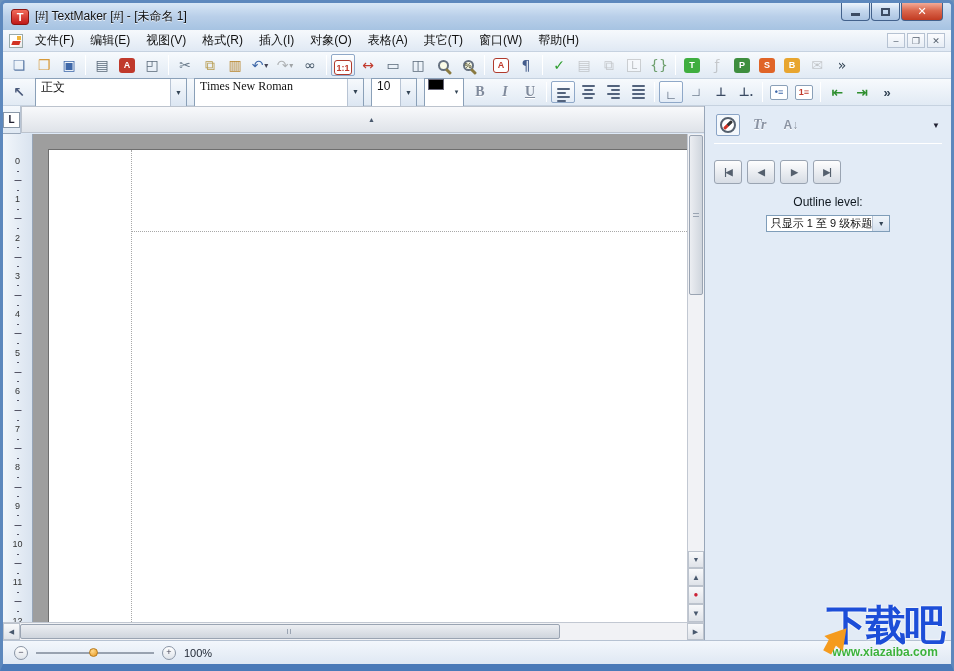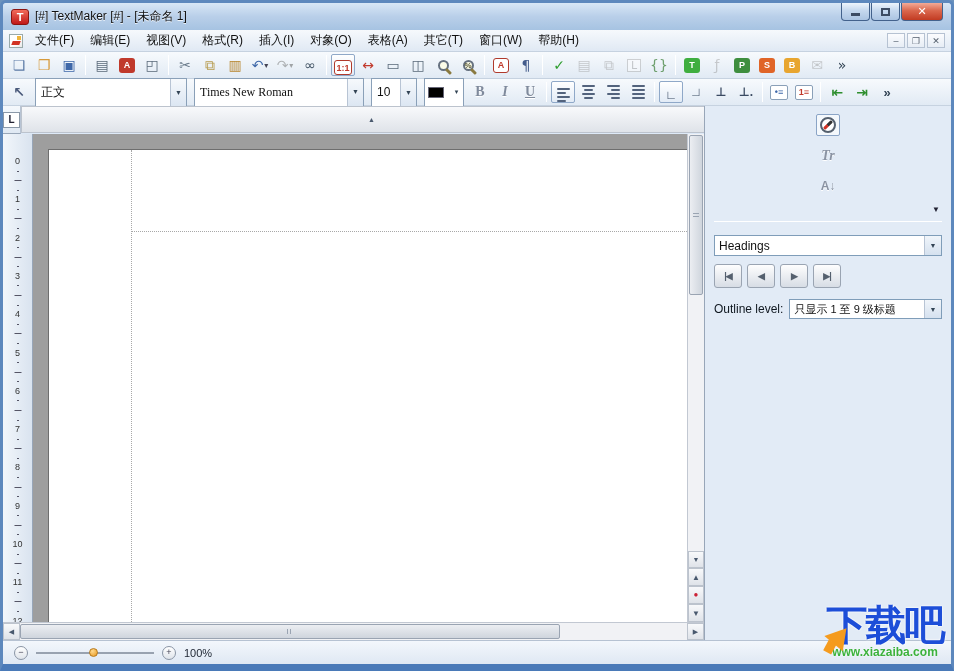--- a/index.html
+++ b/index.html
@@ -32,21 +32,21 @@
   .chip{display:inline-flex;align-items:center;justify-content:center;min-width:16px;height:15px;padding:0 1px;border-radius:3px;color:#fff;font-size:9px;font-weight:bold;}
   .chip.outline{background:#fff;border:1px solid #b03a2c;color:#c0392b;}
   .listchip{background:#fff;border:1px solid #8aa0b8;color:#3f68a9;border-radius:2px;font-size:9px;min-width:18px;}
   .listchip.red{color:#c0392b;}
   .dd{font-size:8px;color:#445;margin-left:1px;}
   .tsep{width:1px;height:20px;background:#b9c4d3;border-right:1px solid #fff;margin:0 3px;flex:0 0 auto;}
   .mag{width:11px;height:11px;border:2px solid #667180;border-radius:50%;position:relative;display:inline-block;background:#fcfce8;}
   .mag::after{content:"";position:absolute;width:7px;height:3px;background:#8a7a40;bottom:-4px;right:-5px;transform:rotate(45deg);border-radius:1px;}
   .mag.pct::before{content:"%";position:absolute;font-size:8px;top:-1px;left:0px;color:#553;font-weight:bold;}
   .pointer{font-weight:bold;color:#49597a;}
-  .combo{height:29px;background:#fff;border:1px solid #8aa0b8;display:flex;align-items:center;font-size:12px;padding-left:5px;margin:0 3px;color:#111;}
+  .combo{height:29px;background:#fff;border:1px solid #8aa0b8;display:flex;align-items:flex-start;font-size:12px;padding-left:5px;margin:0 3px;color:#111;}
   .combo .arrow{margin-left:auto;width:16px;height:100%;background:linear-gradient(#f6f9fc,#dce6f2);border-left:1px solid #b8c4d4;display:flex;align-items:center;justify-content:center;font-size:7px;color:#345;}
   .combo .val{white-space:nowrap;overflow:hidden;}
   .serif{font-family:"Liberation Serif","DejaVu Serif",serif;}
   .swatch{width:16px;height:11px;border:1px solid #667;}
   .fmtletter{font-family:"Liberation Serif","DejaVu Serif",serif;font-weight:bold;font-size:14px;color:#7f8a9c;text-shadow:0 1px 0 #fff;}
   .fmtletter.it{font-style:italic;}
   .fmtletter.ul{text-decoration:underline;}
   .al{width:13px;display:flex;flex-direction:column;gap:2px;}
   .al i{height:2px;width:13px;background:#53637d;border-radius:1px;display:block;}
   .al.left{align-items:flex-start}.al.center{align-items:center}.al.right{align-items:flex-end}
@@ -83,38 +83,38 @@
   .vthumb{height:160px;margin:1px;background:linear-gradient(90deg,#eceef2,#cfd5dd);border:1px solid #9aa4b2;border-radius:2px;position:relative;flex:0 0 auto;}
   .vthumb::after{content:"";position:absolute;top:50%;left:3px;right:3px;height:5px;transform:translateY(-50%);background:repeating-linear-gradient(#9aa4b2 0 1px,transparent 1px 3px);}
   .vspacer{flex:1;}
   .hscroll{height:18px;display:flex;background:#f1f2f5;border-top:1px solid #c2c8d2;flex:0 0 auto;}
   .hscroll .sbtn{width:17px;height:100%;}
   .hthumb{width:540px;margin:1px 0;background:linear-gradient(#eceef2,#cfd5dd);border:1px solid #9aa4b2;border-radius:2px;position:relative;flex:0 0 auto;}
   .hthumb::after{content:"";position:absolute;left:50%;top:4px;bottom:4px;width:6px;transform:translateX(-50%);background:repeating-linear-gradient(90deg,#9aa4b2 0 1px,transparent 1px 3px);}
   .hspacer{flex:1;}
   
   .sidebar{flex:1;background:#e2ebf6;border-left:1px solid #98a6b8;display:flex;flex-direction:column;padding:6px 9px 8px;position:relative;min-width:0;}
-  .sb-icons{display:flex;align-items:center;gap:9px;padding:2px 2px 0;flex-direction:column;}
+  .sb-icons{display:flex;align-items:center;gap:9px;padding:2px 2px 0;}
   .sb-tab{display:flex;align-items:center;justify-content:center;padding:2px 3px;border:1px solid transparent;}
   .sb-tab.active{border-color:#8aa4c6;background:#f4f8fc;border-radius:2px;}
   .compass{width:16px;height:16px;border-radius:50%;border:2px solid #55606e;background:#fff;position:relative;display:inline-block;}
   .compass::before{content:"";position:absolute;left:50%;top:50%;width:11px;height:3px;background:linear-gradient(90deg,#d03326 50%,#333 50%);transform:translate(-50%,-50%) rotate(-45deg);border-radius:1px;}
   .tr-icon{font-family:"Liberation Serif","DejaVu Serif",serif;font-weight:bold;font-style:italic;font-size:14px;color:#8a93a3;text-shadow:0 1px 0 #fff;}
   .sort-icon{font-weight:bold;font-size:12px;color:#8a93a3;text-shadow:0 1px 0 #fff;}
   .sb-menu{margin-left:auto;font-size:8px;color:#223;}
   .sb-sep{height:1px;background:#b0bfd2;border-bottom:1px solid #fff;margin:7px 0 8px;}
   .sb-label{font-size:12px;color:#101820;}
   .sb-select{height:21px;border:1px solid #7f9db9;background:#fff;display:flex;align-items:center;font-size:12px;color:#111;padding-left:4px;margin-top:5px;}
   .sb-select .arrow{margin-left:auto;width:17px;height:100%;background:linear-gradient(#f0f5fa,#d5e1ef);border-left:1px solid #b8c4d4;display:flex;align-items:center;justify-content:center;font-size:7px;color:#345;}
   .sb-list{flex:1;background:#fff;border:1px solid #7f9db9;margin-top:5px;overflow:hidden;}
   .sb-item{height:19px;display:flex;align-items:center;gap:6px;padding-left:4px;background:linear-gradient(#a9bcd8,#8da5c6);color:#fff;font-size:12px;}
   .cb{width:12px;height:12px;background:#fff;border:1px solid #808a98;flex:0 0 auto;}
   .nav-row{display:flex;gap:5px;margin-top:8px;}
   .navbtn{width:28px;height:24px;border:1px solid #9aa4b2;border-radius:3px;background:linear-gradient(#fefefe,#d7dde5);font-size:9px;font-weight:bold;color:#55606e;letter-spacing:-1px;display:flex;align-items:center;justify-content:center;padding:0;}
-  .outline-row{display:flex;align-items:center;gap:6px;margin-top:11px;}
+  .outline-row{display:flex;align-items:center;gap:6px;margin-top:11px;flex-direction:column;}
   .outline-row .sb-label{white-space:nowrap;}
   .outline-select{flex:1;height:20px;margin-top:0;font-size:11px;min-width:0;}
   
   .statusbar{height:24px;display:flex;align-items:center;padding:0 5px;background:linear-gradient(#f3f7fc,#dfe8f3);border-top:1px solid #b6c2d2;flex:0 0 auto;}
   .scell{height:18px;line-height:16px;background:#edf2f9;border:1px solid;border-color:#9fa8b8 #fff #fff #9fa8b8;font-size:11px;text-align:center;color:#1c2430;margin-right:7px;overflow:hidden;white-space:nowrap;flex:0 0 auto;}
   .zoomctl{display:flex;align-items:center;margin-left:6px;}
   .zbtn{width:14px;height:14px;border-radius:50%;border:1px solid #8a95a5;background:linear-gradient(#fff,#dfe4ea);font-size:9px;line-height:11px;text-align:center;color:#445;padding:0;}
   .ztrack{width:118px;height:2px;background:#98a2b0;margin:0 8px;position:relative;}
   .zthumb{position:absolute;left:45%;top:-4px;width:9px;height:9px;border-radius:50%;background:radial-gradient(circle at 35% 30%,#ffd98e,#e8981e);border:1px solid #b8791a;}
   .zval{margin-left:8px;font-size:11px;color:#1c2430;}
@@ -472,24 +472,20 @@
           </div>
         <div class="sb-tab">
             <span class="tr-icon">Tr</span>
           </div>
         <div class="sb-tab">
             <span class="sort-icon">A↓</span>
           </div>
         <span class="sb-menu">▼</span>
       </div>
       <div class="sb-sep"></div>
-      <div class="sb-select">
-        <span>Headings</span>
-        <span class="arrow">▼</span>
-      </div>
       <div class="nav-row" id="nav-buttons">
           <button class="navbtn">|◀</button>
           <button class="navbtn">◀</button>
           <button class="navbtn">▶</button>
           <button class="navbtn">▶|</button>
         </div>
       <div class="outline-row">
         <span class="sb-label">Outline level:</span>
         <div class="sb-select outline-select">
           <span class="val" style="white-space:nowrap;overflow:hidden">只显示 1 至 9 级标题</span>

